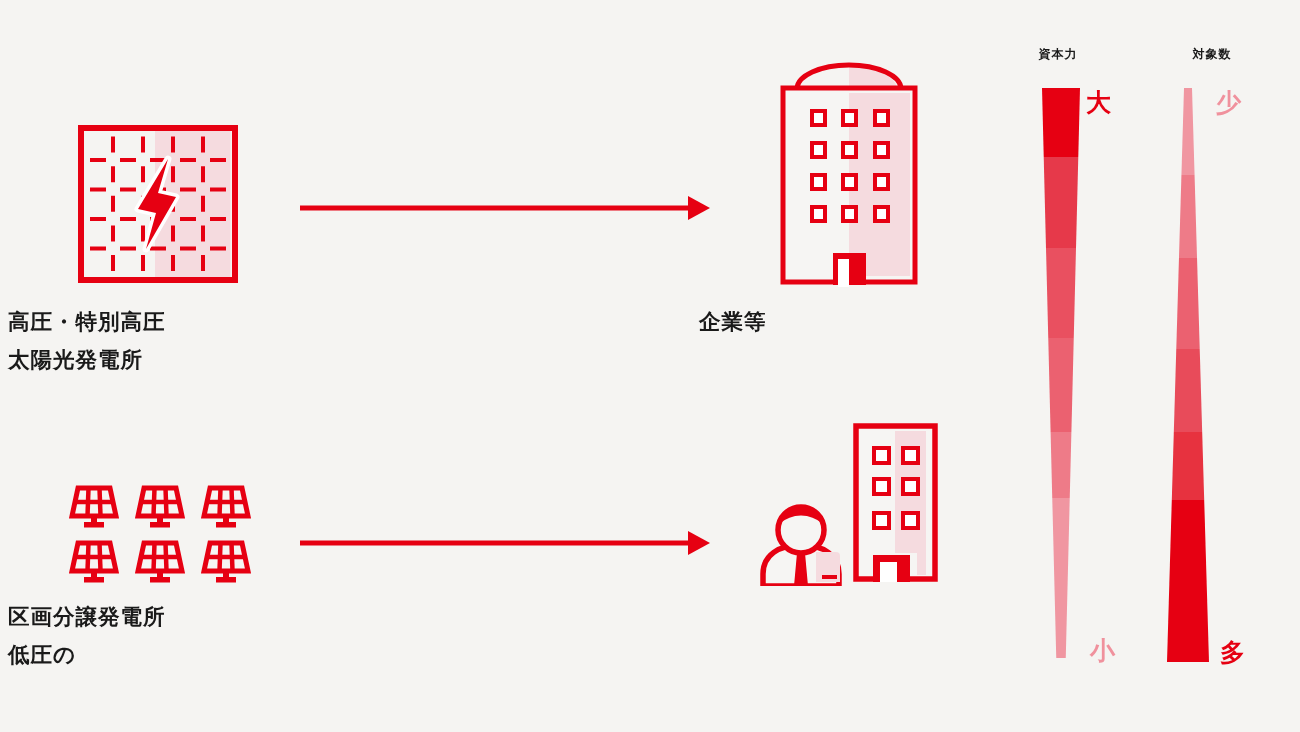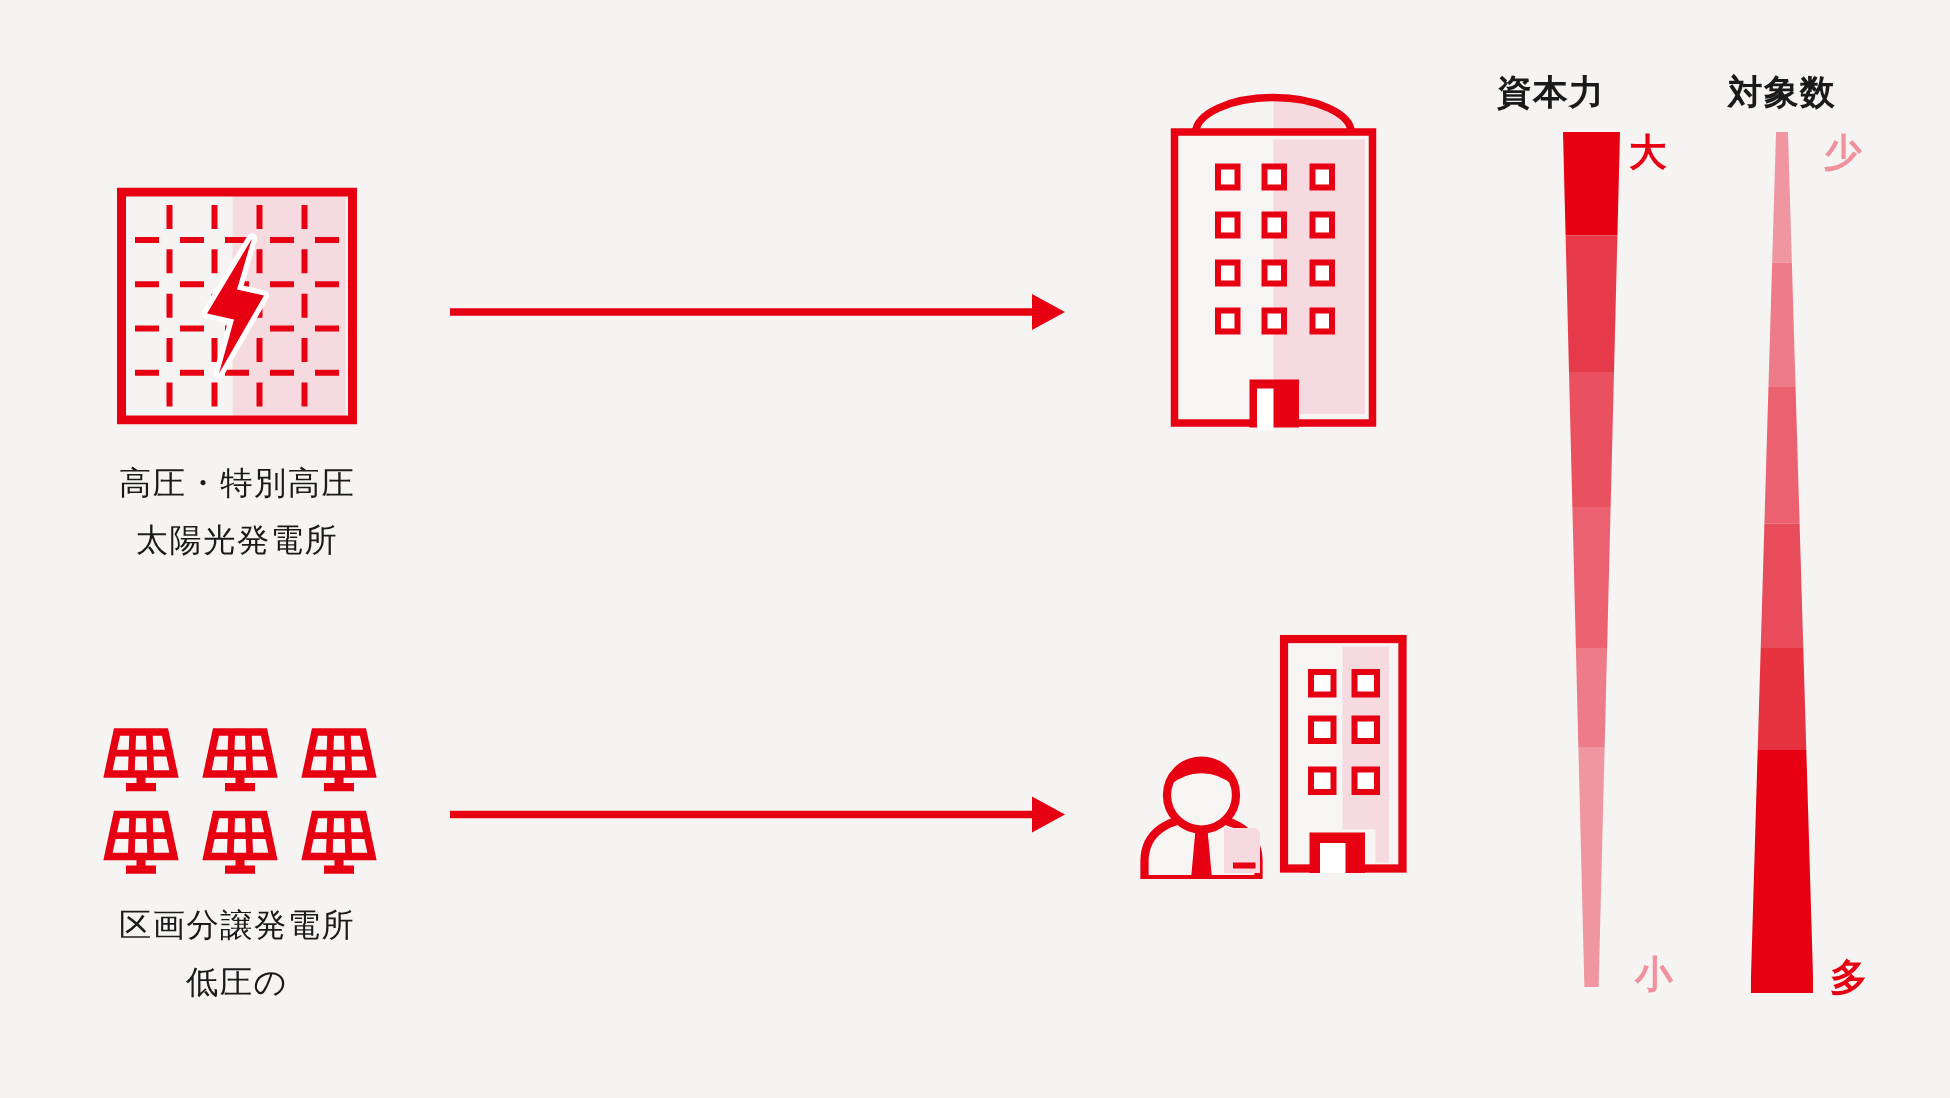--- a/index.html
+++ b/index.html
@@ -15,31 +15,32 @@
     background:var(--bg);
     font-family:"Liberation Sans","DejaVu Sans",sans-serif;
     color:var(--text);
     position:relative;
     overflow:hidden;
   }
   .abs{position:absolute;}
   .caption{
     position:absolute;
     width:300px;
-    text-align:center;
+    text-align:left;
     font-size:21.5px;
-    font-weight:normal;
+    font-weight:bold;
     line-height:38px;
     letter-spacing:1px;
     color:var(--text);
   }
   .scale-title{
     position:absolute;
     width:120px;
-    font-size:23px;
+    text-align:center;
+    font-size:12px;
     font-weight:bold;
     letter-spacing:1px;
     color:var(--text);
   }
   .scale-end-label{
     position:absolute;
     font-size:25px;
     font-weight:bold;
     line-height:1;
   }
@@ -115,20 +116,21 @@
         <rect x="95" y="115" width="13" height="14"></rect>
       <rect x="32" y="147" width="13" height="14"></rect>
         <rect x="63" y="147" width="13" height="14"></rect>
         <rect x="95" y="147" width="13" height="14"></rect>
     </g>
     <rect x="53" y="193" width="33" height="32" fill="#e60012"></rect>
     <rect x="58" y="199" width="11" height="28" fill="#ffffff"></rect>
   </svg>
 
   <div class="caption" style="left:699px;top:303px">
+    <div>企業等</div>
   </div>
 
   <svg class="abs" style="left:68px;top:484px" width="196" height="100" viewBox="0 0 196 100">
     <defs>
       <g id="panel">
         <path d="M8,2 L40,2 L46,30 L2,30 Z" fill="#f6f5f3" stroke="#e60012" stroke-width="5" stroke-linejoin="miter"></path>
         <line x1="18.5" y1="2" x2="17.5" y2="30" stroke="#e60012" stroke-width="4.5"></line>
         <line x1="29.5" y1="2" x2="30.5" y2="30" stroke="#e60012" stroke-width="4.5"></line>
         <line x1="3" y1="16" x2="45" y2="16" stroke="#e60012" stroke-width="4.5"></line>
         <rect x="21" y="30" width="6" height="7" fill="#e60012"></rect>

